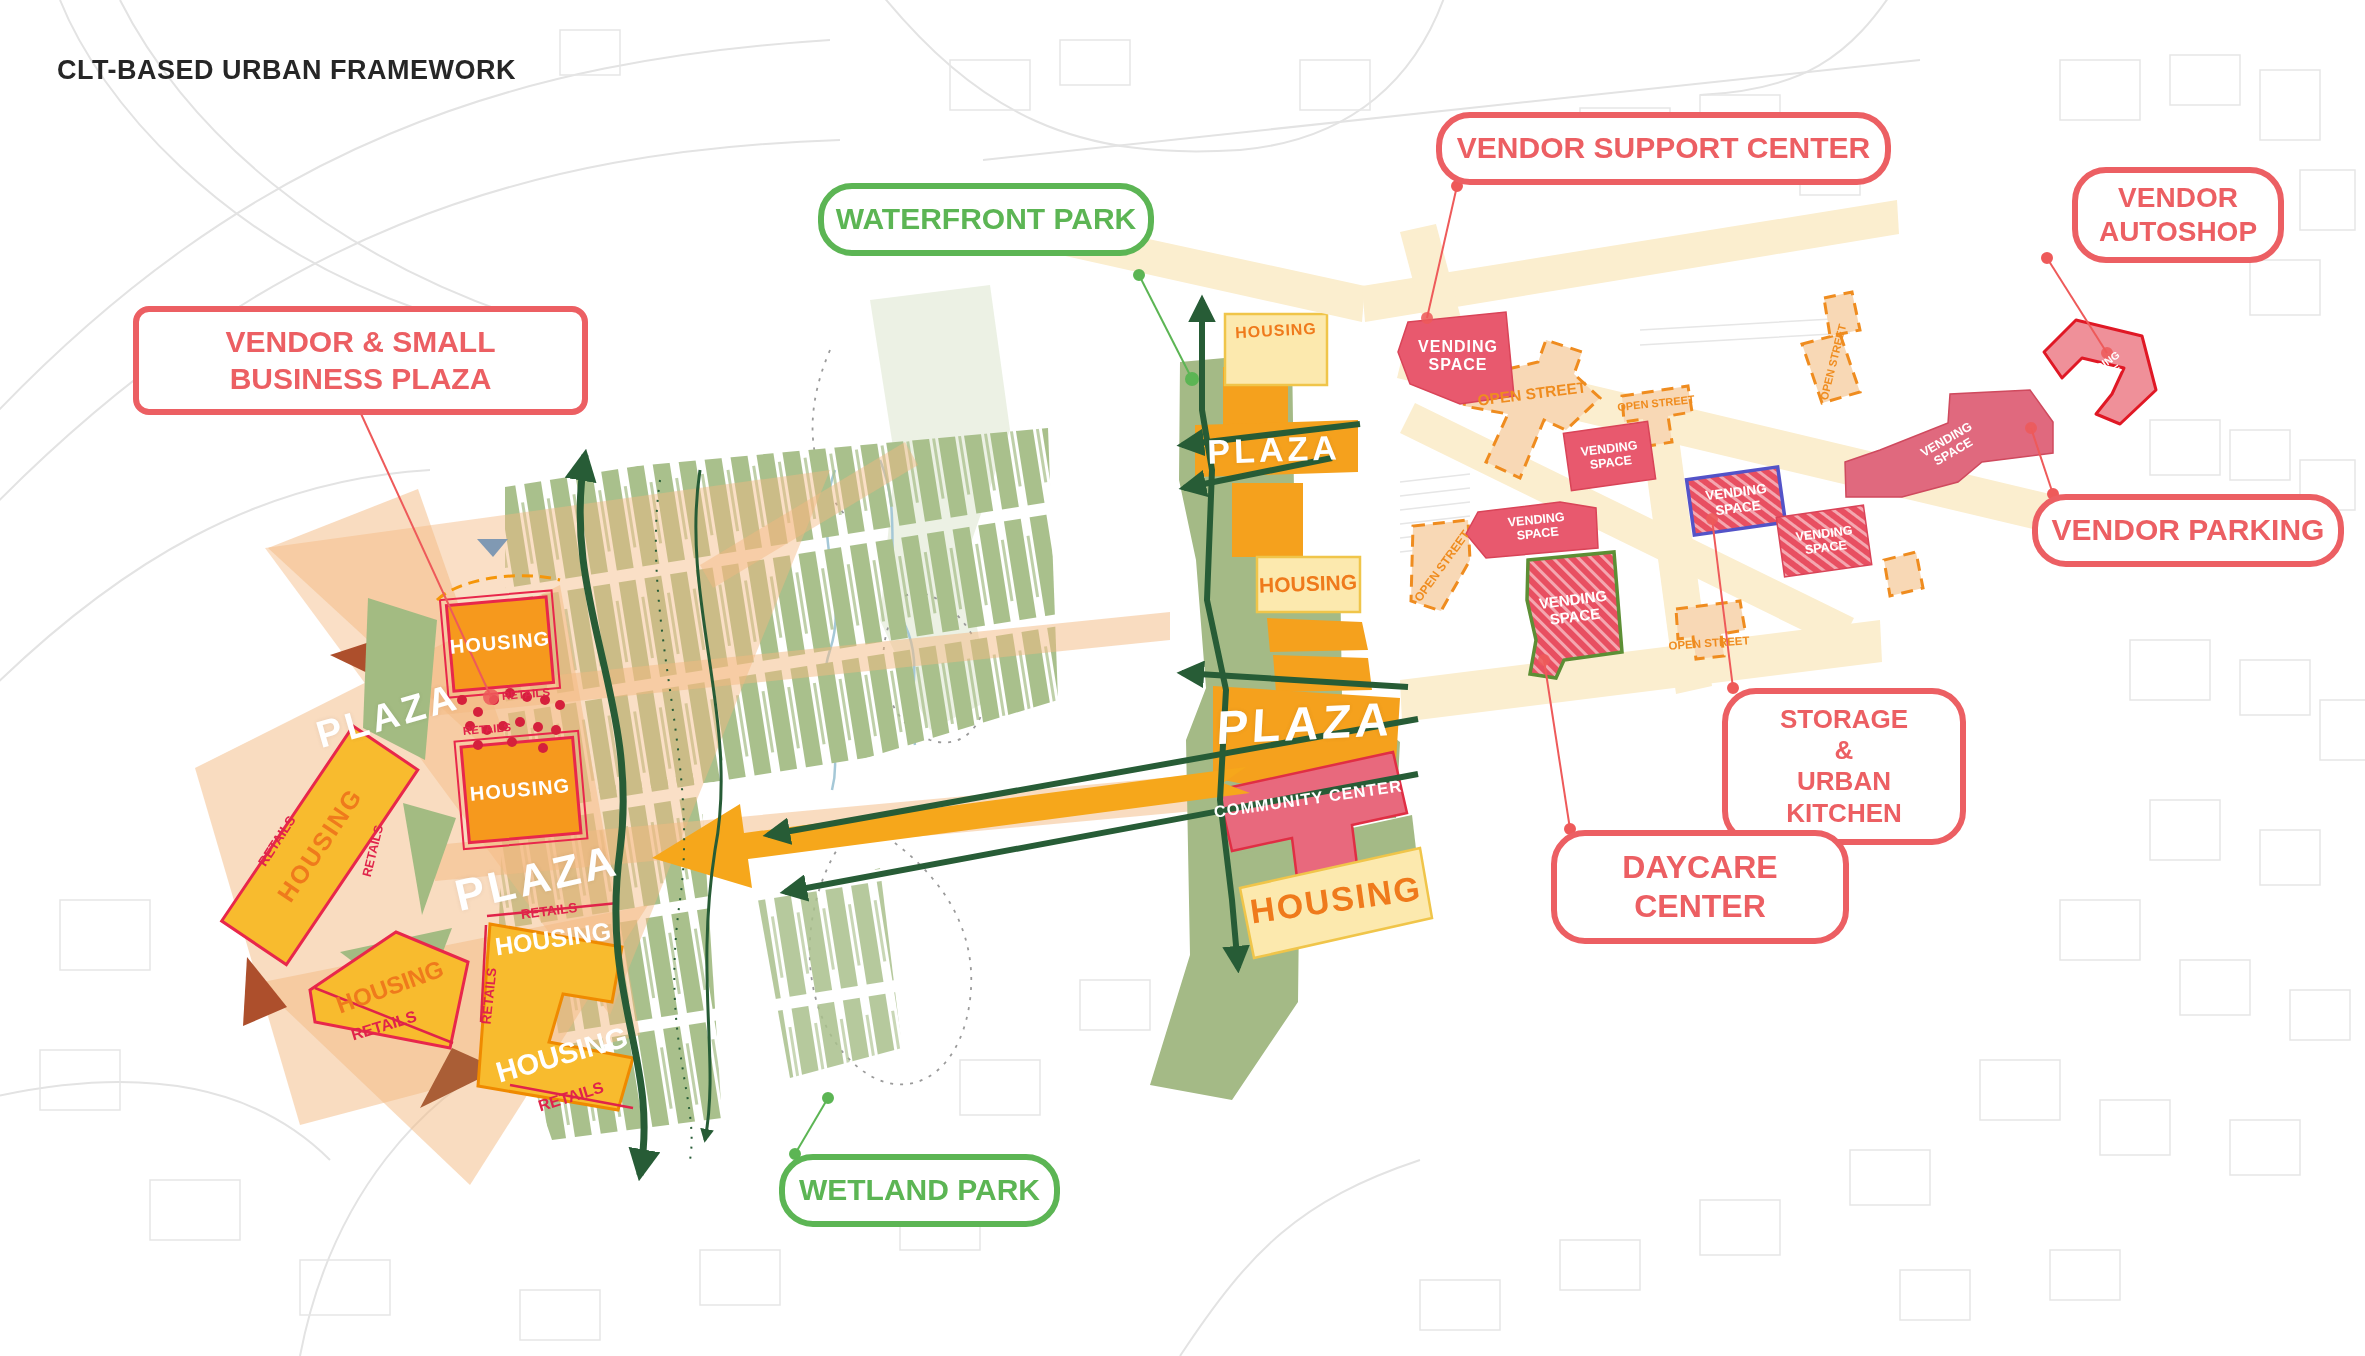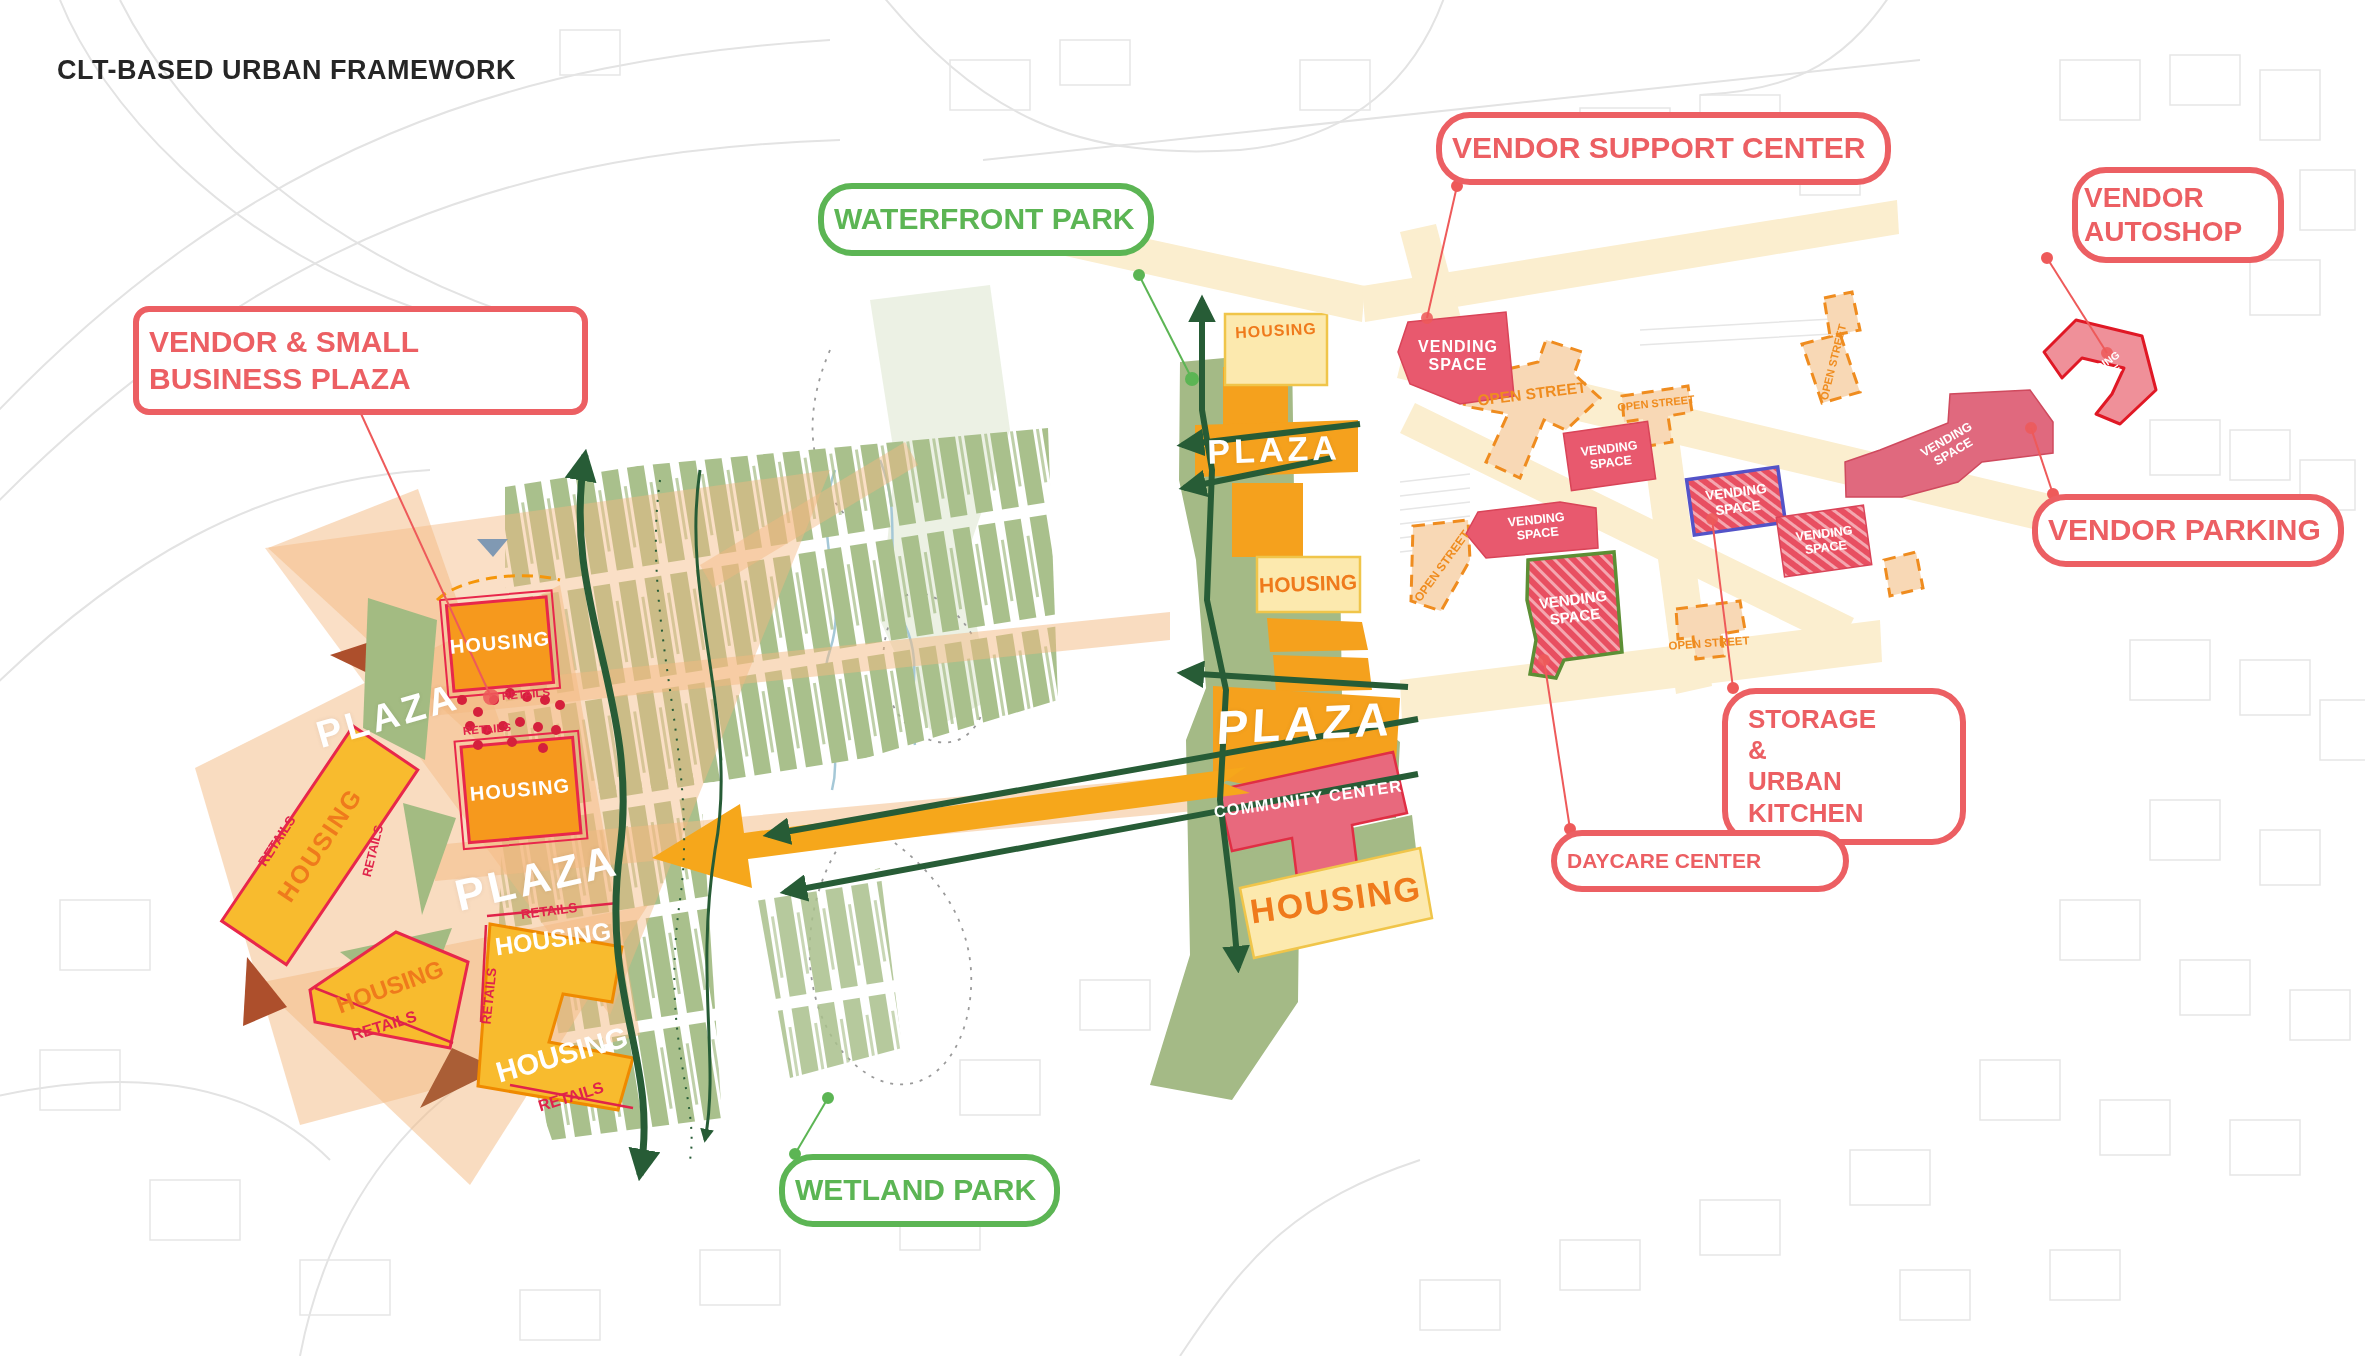--- a/index.html
+++ b/index.html
@@ -2,21 +2,21 @@
 <html><head>
 <meta charset="utf-8">
 <style>
   html,body{margin:0;padding:0;background:#ffffff;}
   .stage{position:relative;width:2365px;height:1356px;overflow:hidden;background:#ffffff;
          font-family:"Liberation Sans", sans-serif;}
   .stage svg{position:absolute;left:0;top:0;}
   .title{position:absolute;left:57px;top:55px;font-size:27px;font-weight:bold;
          color:#262626;letter-spacing:.5px;}
   .callout{position:absolute;box-sizing:border-box;background:#ffffff;border:6px solid #ec5f63;
-           border-radius:34px;color:#ec5f63;font-weight:bold;
+           border-radius:34px;color:#ec5f63;font-weight:bold;text-align:center;
            font-size:30px;line-height:1.22;padding:12px 10px;}
   .callout.green{border-color:#5cb554;color:#5cb554;}
   .mlabel{position:absolute;transform:translate(-50%,-50%);white-space:nowrap;font-weight:bold;
           color:#ffffff;text-align:center;}
   .mlabel span{display:block;line-height:1.15;}
   .plz{letter-spacing:4px;text-shadow:0 0 5px rgba(0,0,0,.07);}
   .org{color:#ef7a1c;}
   .ret{color:#e0234a;}
   .ost{color:#ef8c1f;}
 </style>
@@ -338,16 +338,16 @@
 <div class="callout" style="left:133px;top:306px;width:455px;border-radius:16px;">VENDOR &amp; SMALL BUSINESS PLAZA</div>
 <div class="callout green" style="left:818px;top:183px;width:336px;">WATERFRONT PARK</div>
 <div class="callout" style="left:1436px;top:112px;width:455px;">VENDOR SUPPORT CENTER</div>
 <div class="callout" style="left:2032px;top:167px;width:212px;font-size:28px;padding:8px 6px;margin-left:40px;">VENDOR AUTOSHOP</div>
 <div class="callout" style="left:2032px;top:494px;width:312px;">VENDOR PARKING</div>
 <div class="callout" style="left:1722px;top:688px;width:244px;font-size:26px;line-height:1.2;padding:10px 20px;">
   <div>STORAGE</div>
   <div>&amp;</div>
   <div>URBAN KITCHEN</div>
 </div>
-<div class="callout" style="left:1551px;top:830px;width:298px;font-size:21px;">DAYCARE CENTER</div>
+<div class="callout" style="left:1551px;top:830px;width:298px;font-size:32px;">DAYCARE CENTER</div>
 <div class="callout green" style="left:779px;top:1154px;width:281px;">WETLAND PARK</div>
 
 </div>
 
 </body></html>

